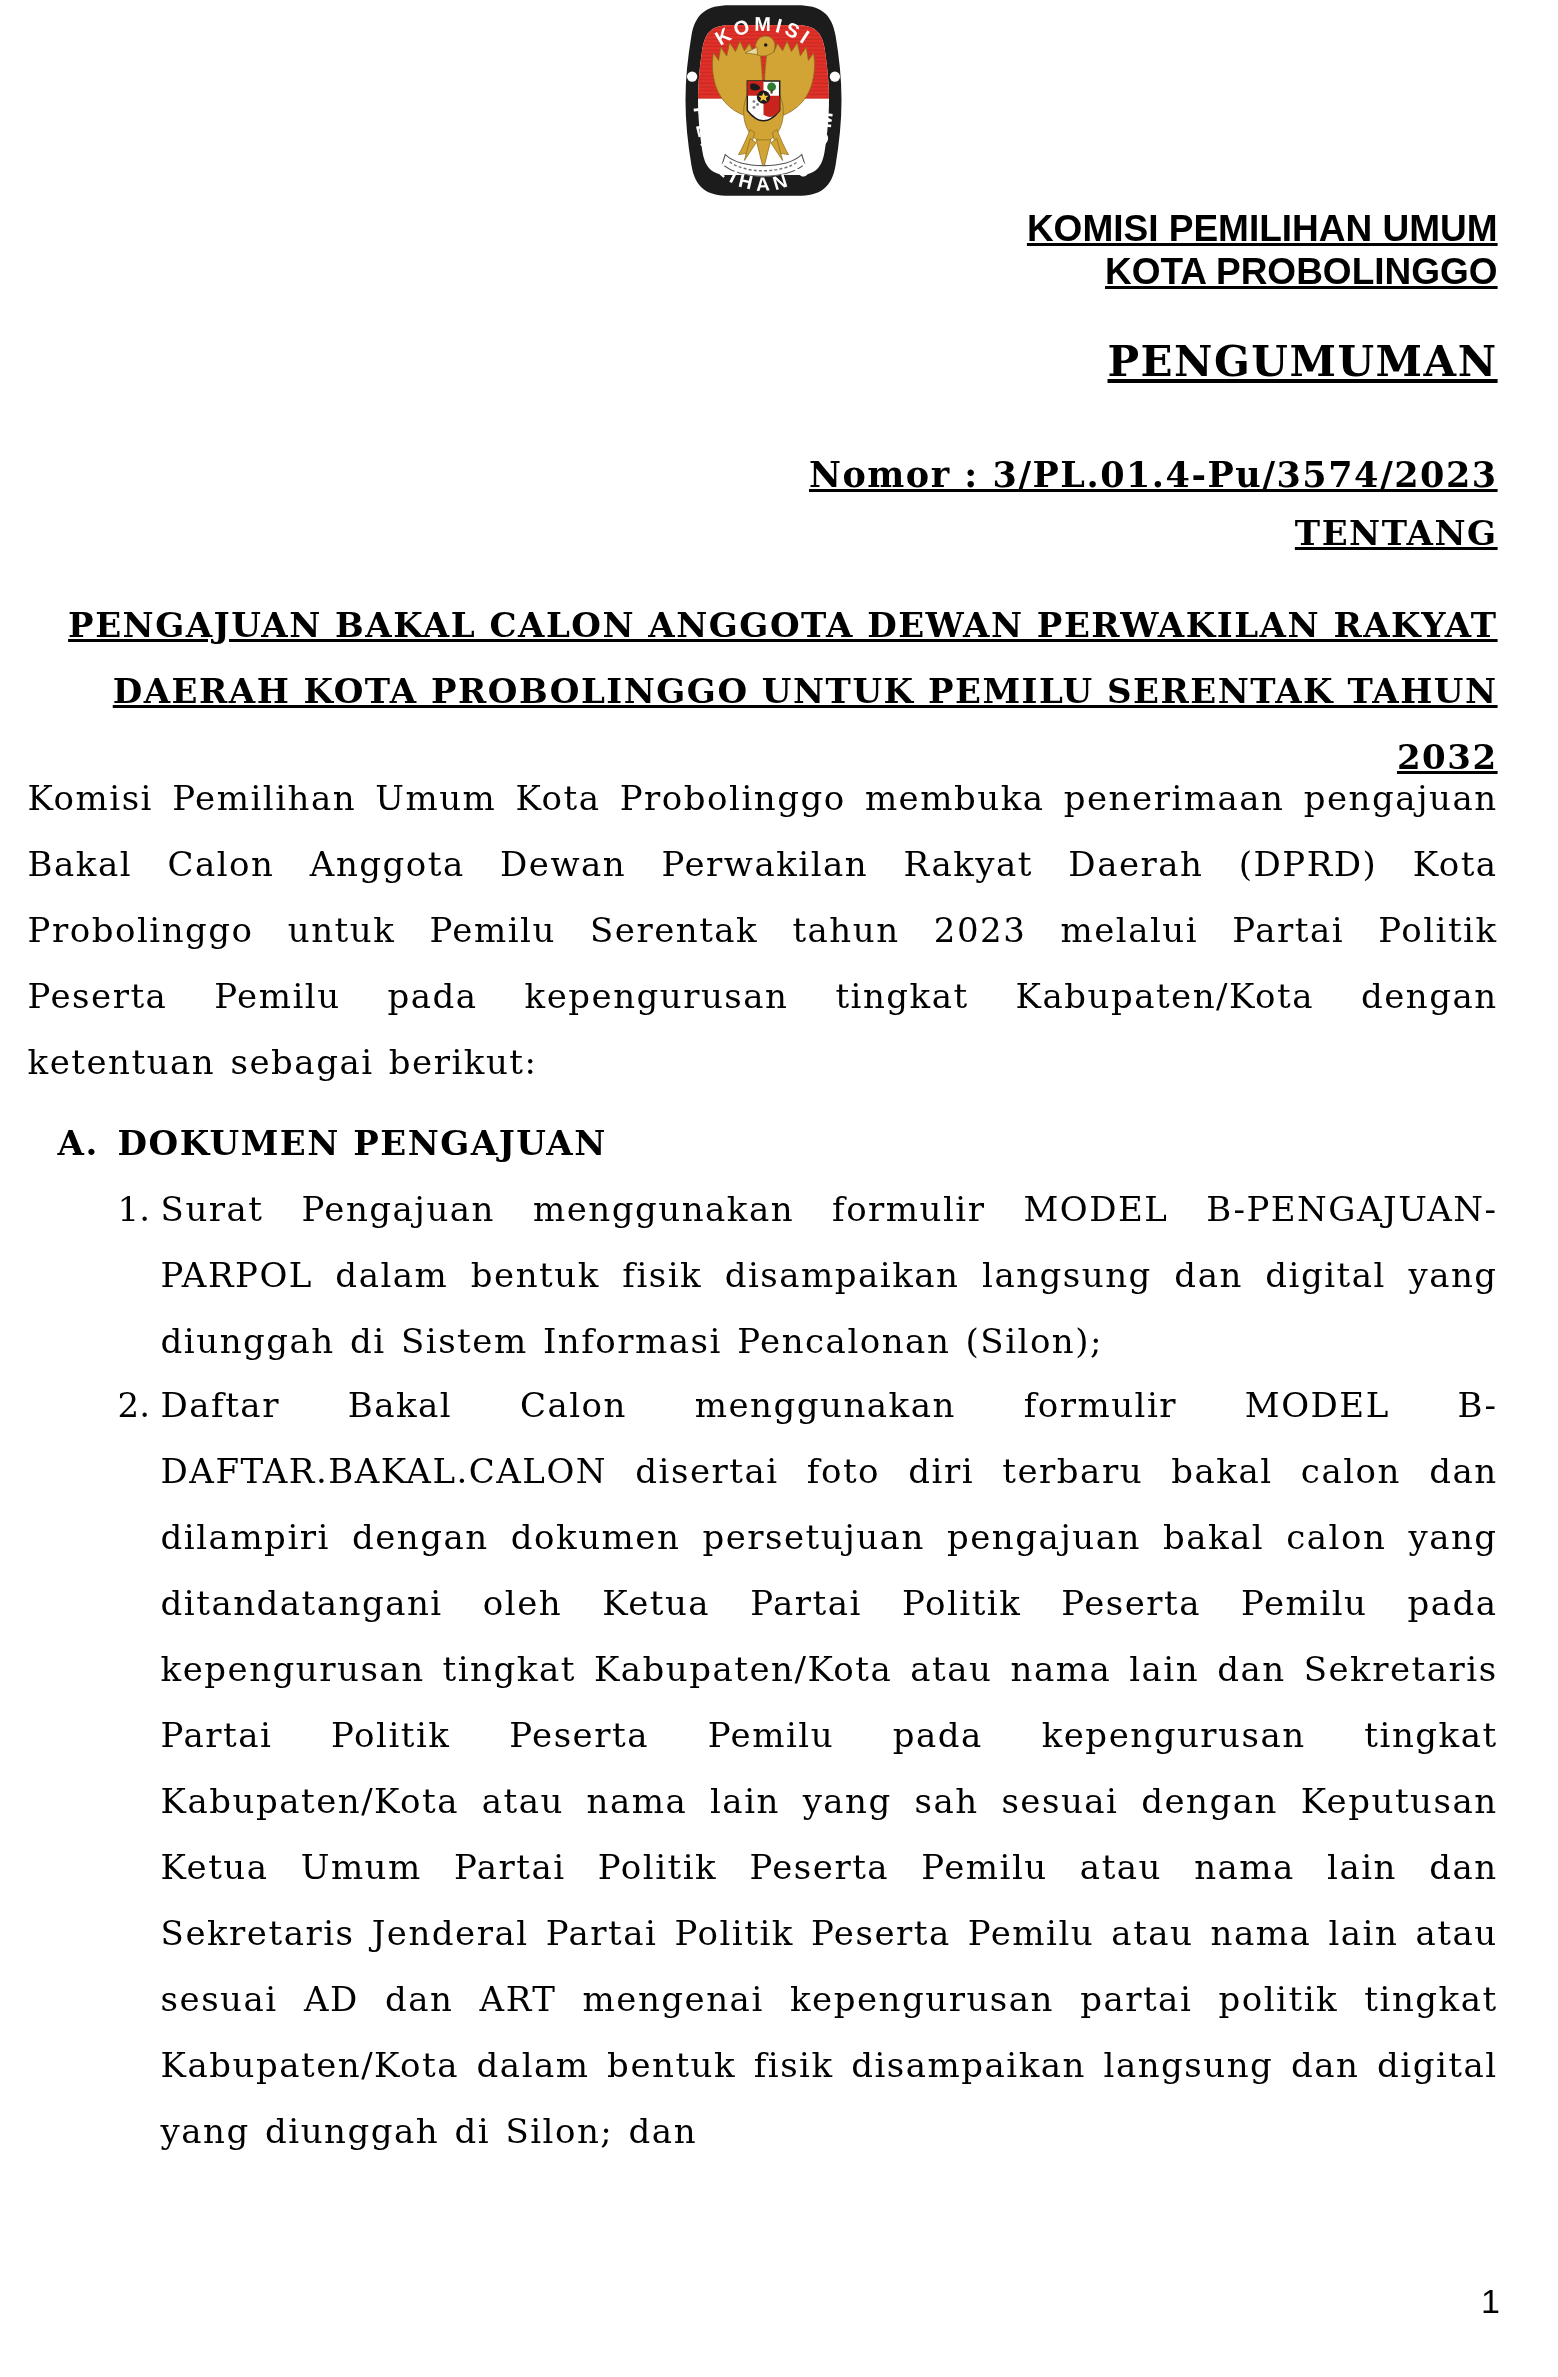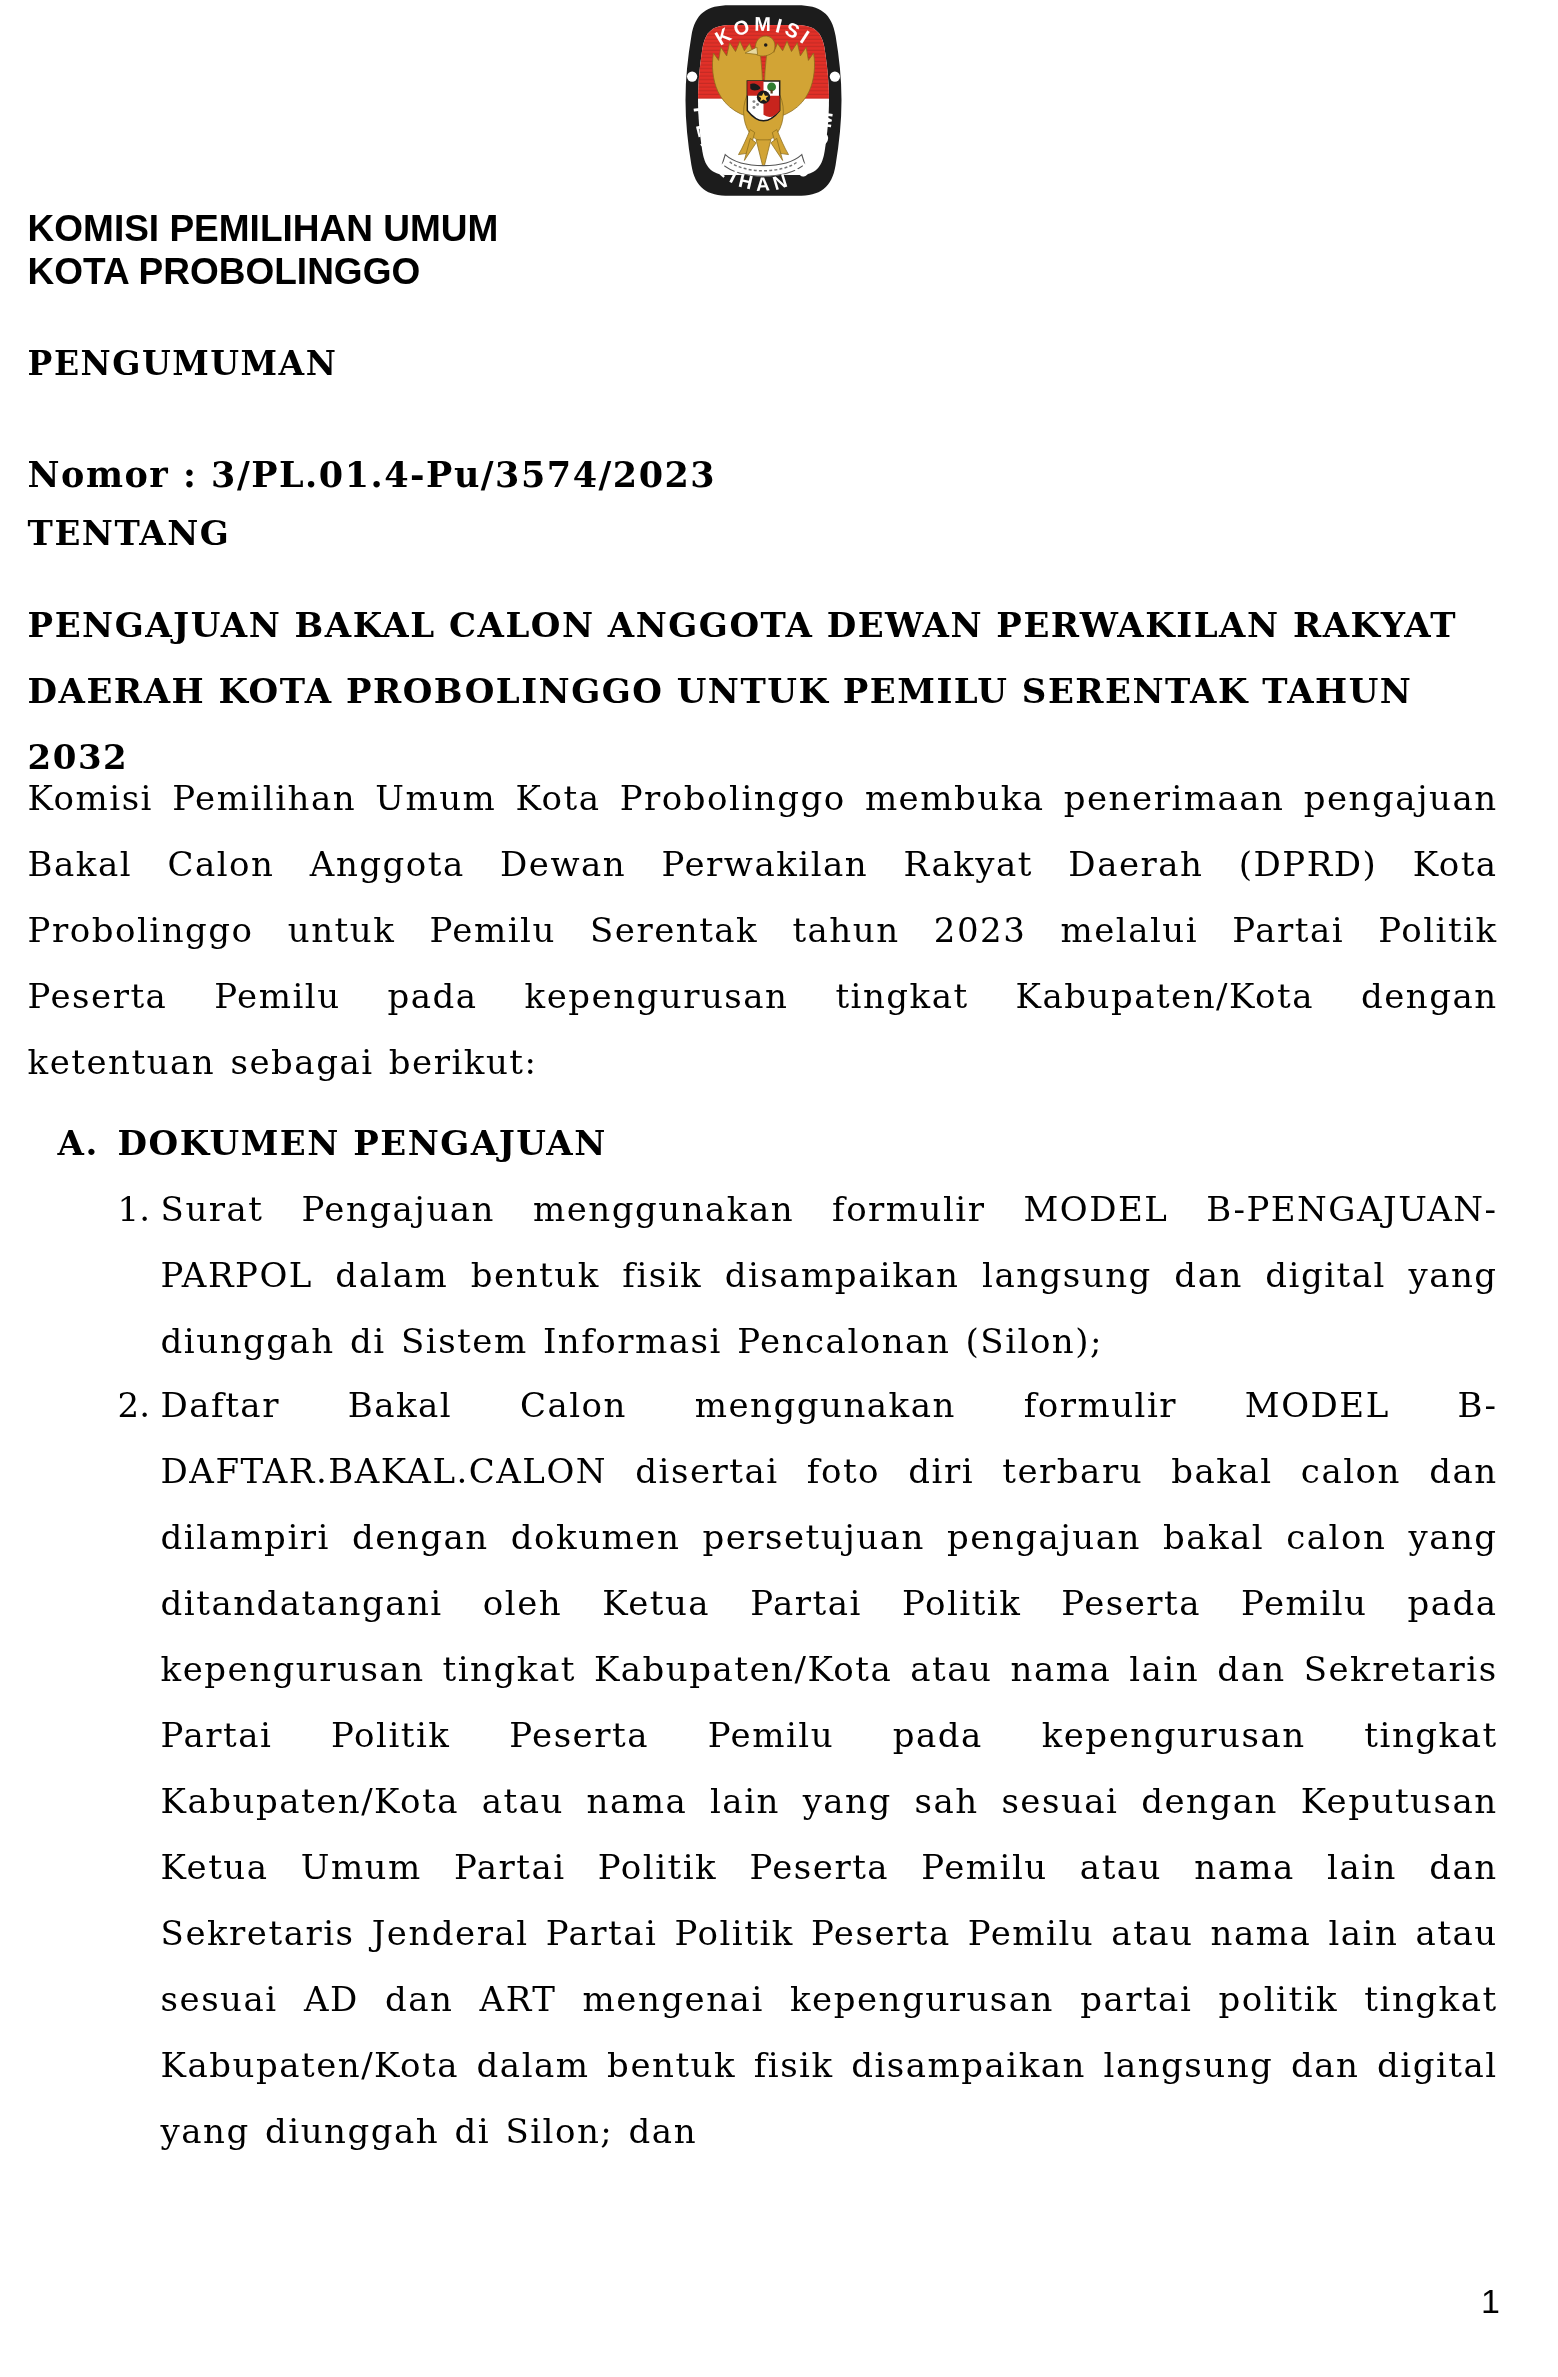--- a/index.html
+++ b/index.html
@@ -2,26 +2,26 @@
 <html style="font-size:12px"><head>
 <meta charset="utf-8">
 <style>
   html,body{margin:0;padding:0;}
   body{
     width:1558px;height:2377px;background:#ffffff;position:relative;
     font-family:"DejaVu Serif","Liberation Serif",serif;color:#000;
     overflow:hidden;
   }
   .content{position:absolute;left:27.6px;width:1470px;}
-  .center{text-align:left;}
+  .center{text-align:right;text-decoration:underline;}
   .org-name{
     top:207px;font-family:"Liberation Sans",sans-serif;font-weight:bold;
     font-size:37px;line-height:43px;letter-spacing:0px;
   }
-  .doc-type{top:344px;font-weight:bold;font-size:33px;letter-spacing:1.5px;}
+  .doc-type{top:337px;font-weight:bold;font-size:42px;letter-spacing:1.5px;}
   .doc-number{top:422px;font-weight:bold;font-size:35px;letter-spacing:1.5px;margin-top:32px;}
   .doc-about{top:513px;font-weight:bold;font-size:34px;letter-spacing:1.5px;}
   .doc-title{top:592px;font-weight:bold;font-size:34px;line-height:66px;letter-spacing:1.5px;}
   .intro{
     top:765px;font-size:34px;line-height:66px;text-align:justify;
     letter-spacing:1.5px;word-spacing:3px;
   }
   .section-heading{top:1110px;font-size:34px;line-height:66px;font-weight:bold;letter-spacing:1.5px;}
   .section-heading .a-label{position:absolute;left:30px;}
   .section-heading .a-text{position:absolute;left:90px;white-space:nowrap;}

